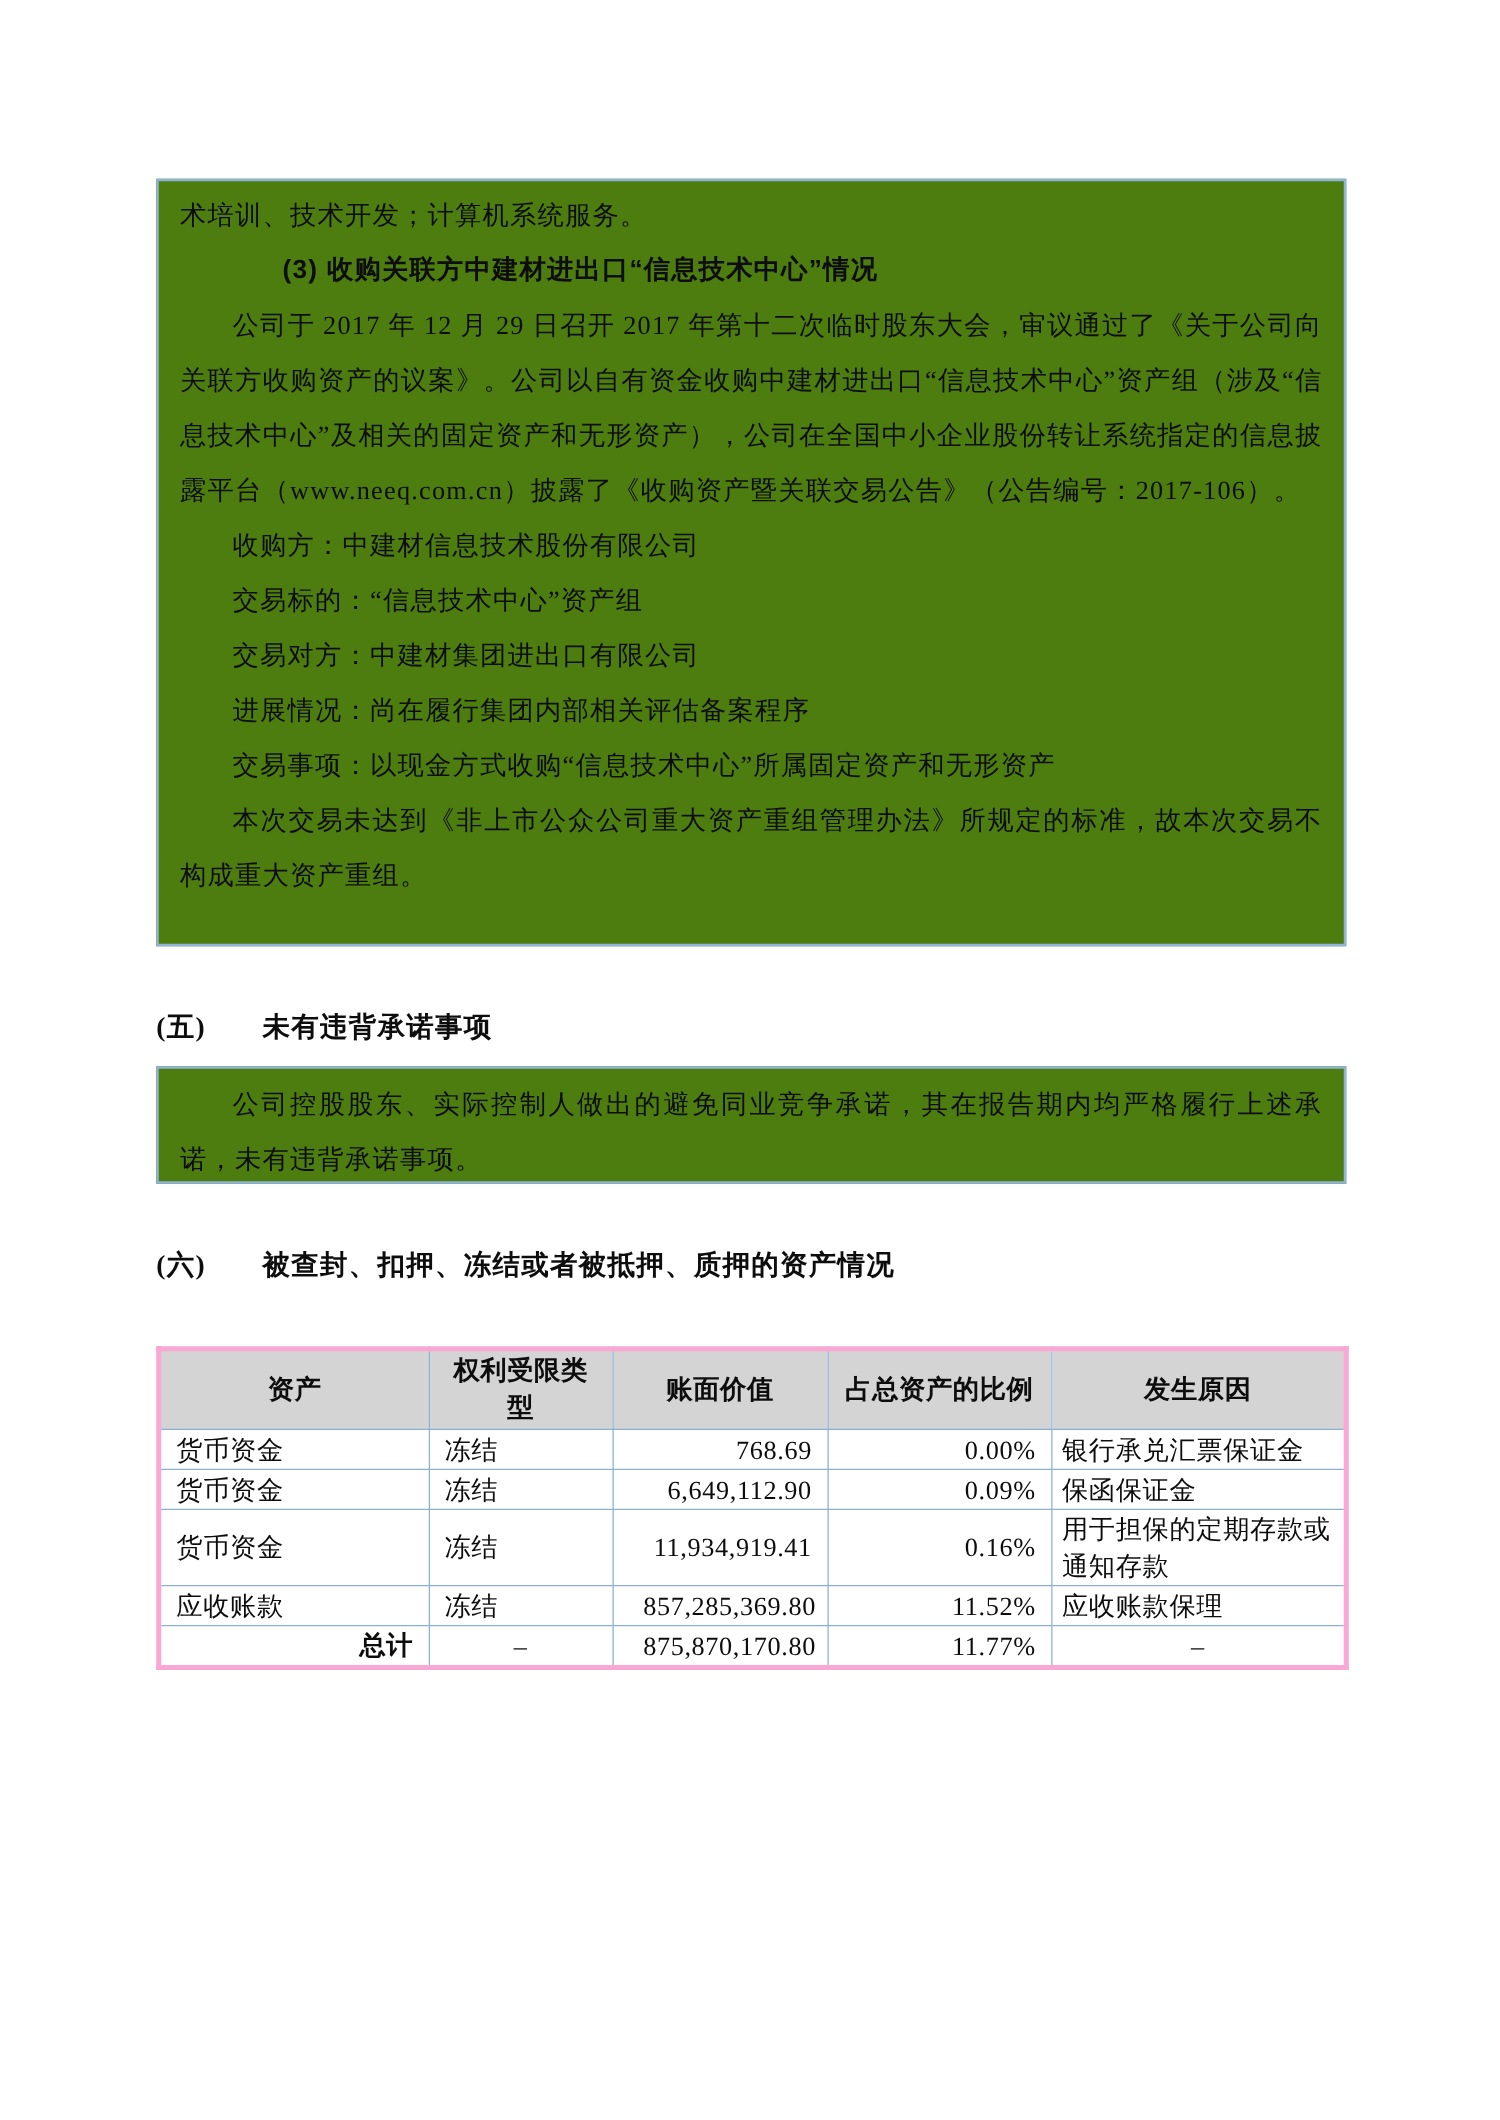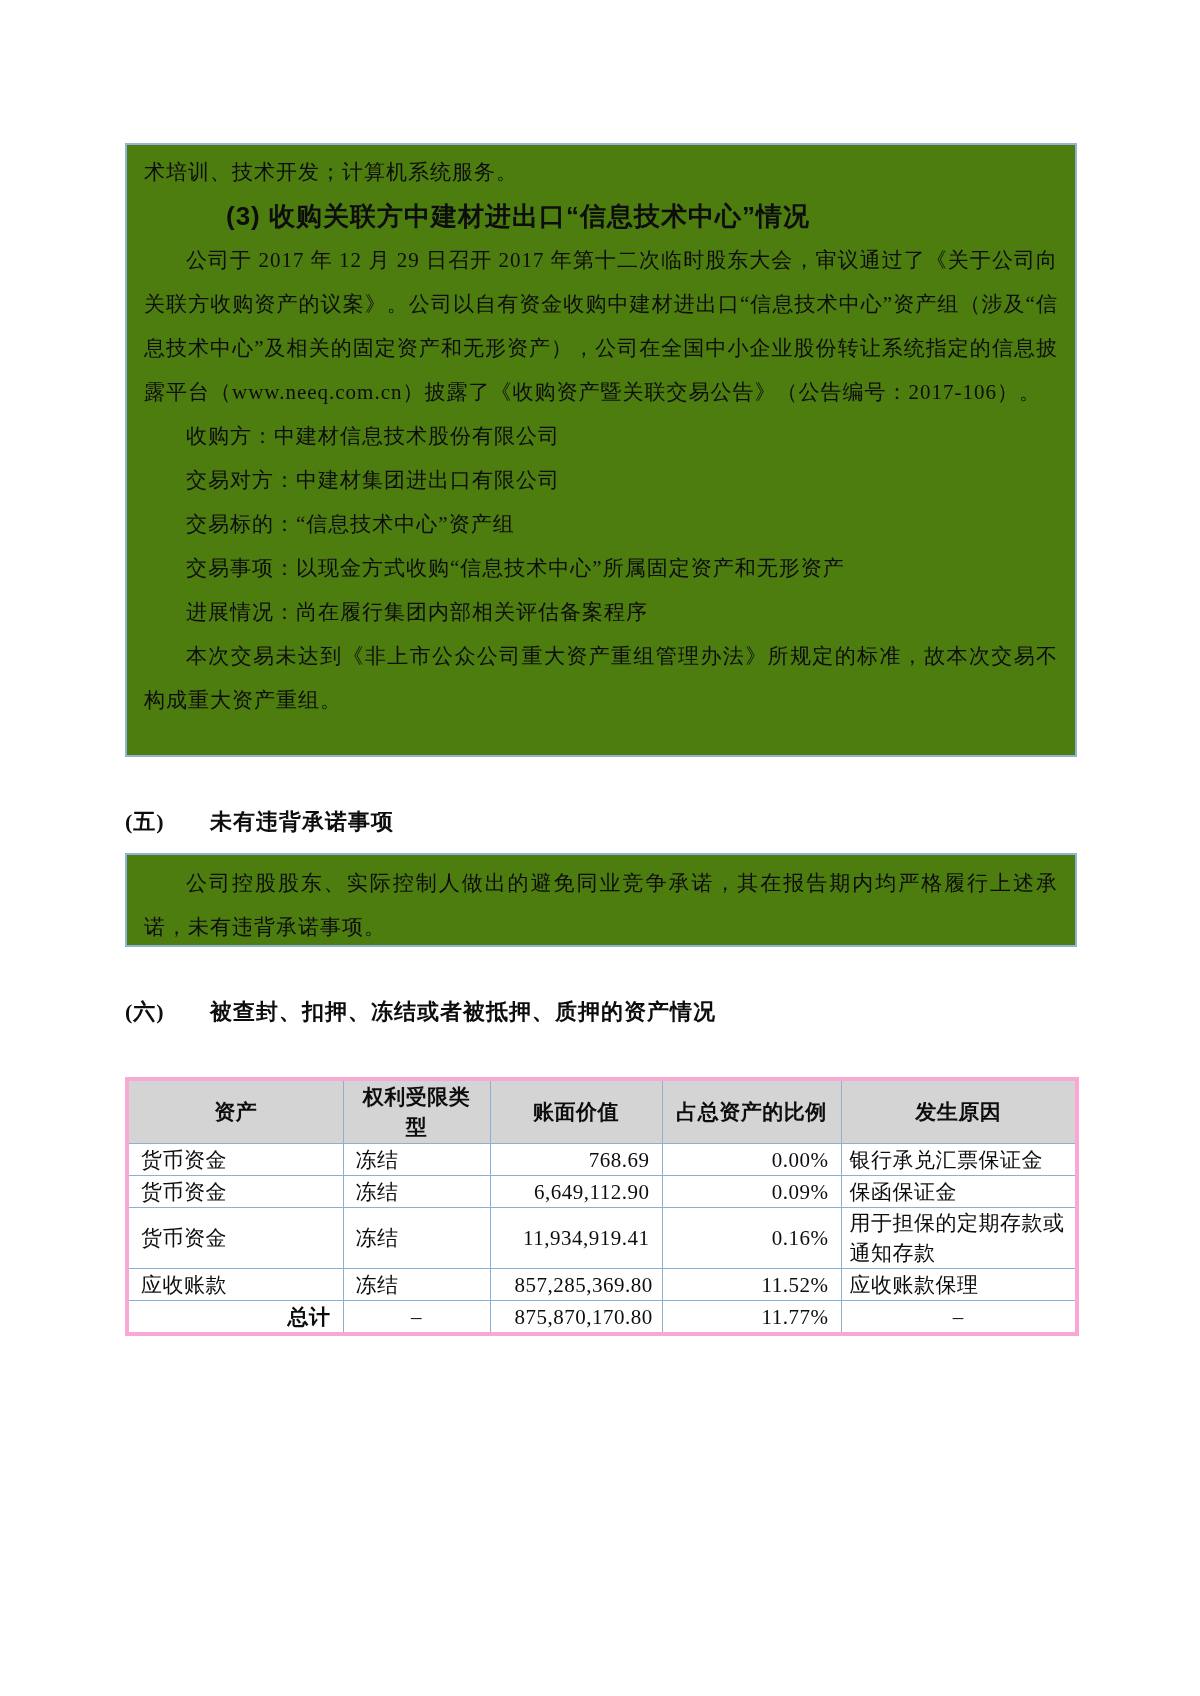--- a/index.html
+++ b/index.html
@@ -30,21 +30,21 @@
   }
   .box-acquisition { top: 143px; height: 605px; }
   .box-commitment  { top: 853px; height: 84px; padding-top: 6px; }
 
   .blue-box p { margin: 0; }
   .cont-line { text-align: left; }
   .sub-heading {
     font-weight: bold;
     padding-left: 82px;
     font-family: "Liberation Sans", "DejaVu Sans", sans-serif;
-    font-size: 26px;
+    font-size: 21px;
   }
   .para {
     text-indent: 2em;
     text-align: justify;
   }
   .detail-line { text-indent: 2em; }
 
   
   .section-heading {
     position: absolute;
@@ -117,24 +117,24 @@
 </head>
 <body>
 
 <div class="page">
 
   <div class="blue-box box-acquisition">
     <p class="cont-line">术培训、技术开发；计算机系统服务。</p>
     <p class="sub-heading">(3) 收购关联方中建材进出口“信息技术中心”情况</p>
     <p class="para">公司于 2017 年 12 月 29 日召开 2017 年第十二次临时股东大会，审议通过了《关于公司向关联方收购资产的议案》。公司以自有资金收购中建材进出口“信息技术中心”资产组（涉及“信息技术中心”及相关的固定资产和无形资产），公司在全国中小企业股份转让系统指定的信息披露平台（www.neeq.com.cn）披露了《收购资产暨关联交易公告》（公告编号：2017-106）。</p>
     <p class="detail-line">收购方：中建材信息技术股份有限公司</p>
+    <p class="detail-line">交易标的：“信息技术中心”资产组</p>
     <p class="detail-line">交易对方：中建材集团进出口有限公司</p>
-    <p class="detail-line">交易标的：“信息技术中心”资产组</p>
+    <p class="detail-line">进展情况：尚在履行集团内部相关评估备案程序</p>
     <p class="detail-line">交易事项：以现金方式收购“信息技术中心”所属固定资产和无形资产</p>
-    <p class="detail-line">进展情况：尚在履行集团内部相关评估备案程序</p>
     <p class="para">本次交易未达到《非上市公众公司重大资产重组管理办法》所规定的标准，故本次交易不构成重大资产重组。</p>
   </div>
 
   <div class="section-heading heading-five">
     <span class="sec-label">(五)</span>
     <span class="sec-title">未有违背承诺事项</span>
   </div>
 
   <div class="blue-box box-commitment">
     <p class="para">公司控股股东、实际控制人做出的避免同业竞争承诺，其在报告期内均严格履行上述承诺，未有违背承诺事项。</p>

